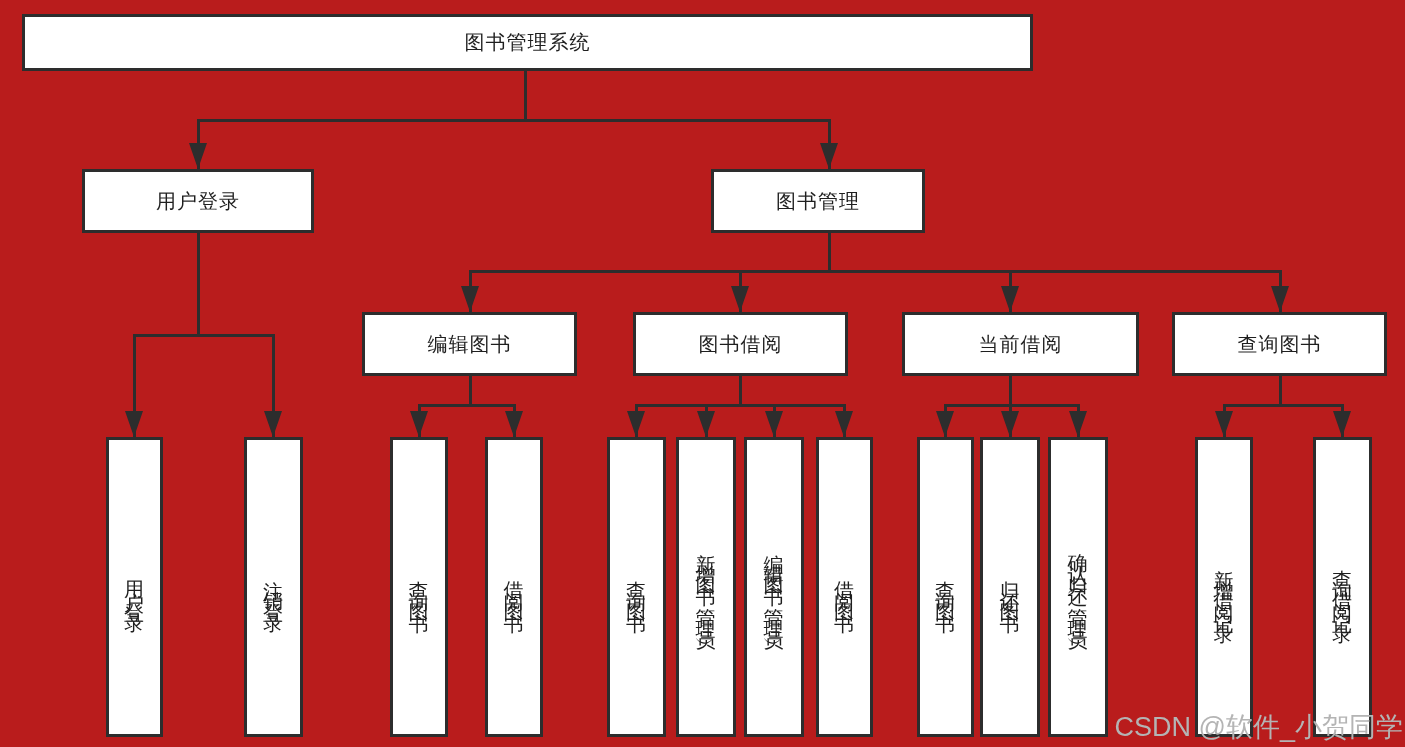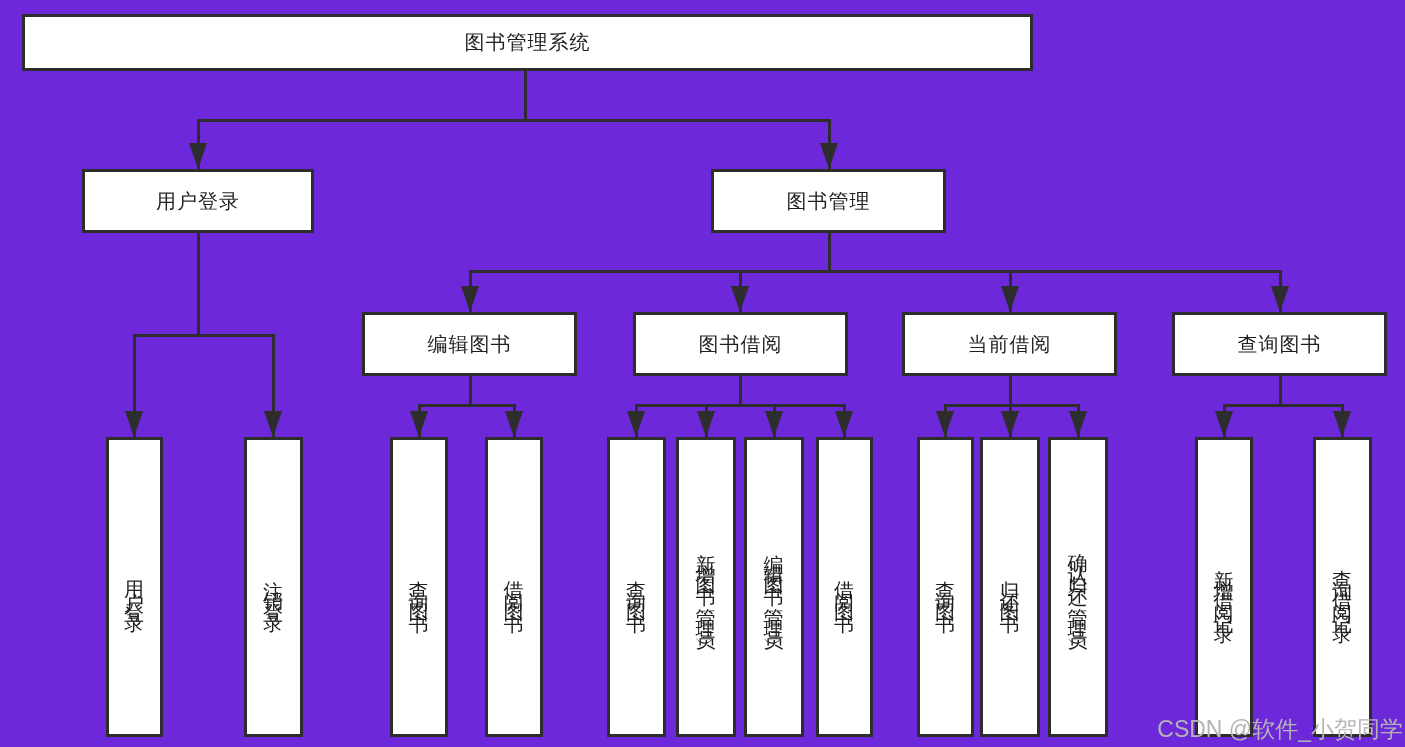--- a/index.html
+++ b/index.html
@@ -1,19 +1,19 @@
 <!DOCTYPE html>
 <html><head>
 <meta charset="utf-8">
 <style>
   html,body{margin:0;padding:0;background:#ffffff;}
   .canvas{
     position:relative;
     width:1405px;height:747px;
-    background:#6d28d9;
+    background:#b91c1c;
     font-family:"Liberation Sans",sans-serif;
     color:#1f1f1f;
     overflow:hidden;
   }
   .node{
     position:absolute;
     box-sizing:border-box;
     background:#ffffff;
     border:3px solid #2d2d2d;
     display:flex;
@@ -37,21 +37,21 @@
   .hline{position:absolute;height:3px;background:#2d2d2d;z-index:1;}
   .arrow{
     position:absolute;width:0;height:0;z-index:3;
     border-left:9px solid transparent;
     border-right:9px solid transparent;
     border-top:26px solid #2d2d2d;
   }
   .watermark{
     position:absolute;
     right:2px;bottom:2px;
-    font-size:23px;
+    font-size:27px;
     color:#b4b4b4;
     z-index:6;
     white-space:nowrap;
   }
 </style>
 </head>
 <body>
 
 <div class="canvas">
 
@@ -62,21 +62,21 @@
   <div class="vline" style="left:524px;top:71px;height:50px"></div>
   <div class="hline" style="left:197px;top:119px;width:634px"></div>
   <div class="vline" style="left:197px;top:119px;height:50px"></div>
   <div class="arrow" style="left:189px;top:143px"></div>
   <div class="vline" style="left:828px;top:119px;height:50px"></div>
   <div class="arrow" style="left:820px;top:143px"></div>
 
   <div class="node" style="left:82px;top:169px;width:232px;height:64px">
     <span class="lbl">用户登录</span>
   </div>
-  <div class="node" style="left:711px;top:169px;width:235px;height:64px">
+  <div class="node" style="left:711px;top:169px;width:214px;height:64px">
     <span class="lbl">图书管理</span>
   </div>
 
   <div class="vline" style="left:197px;top:233px;height:103px"></div>
   <div class="hline" style="left:133px;top:334px;width:142px"></div>
   <div class="vline" style="left:133px;top:334px;height:103px"></div>
   <div class="arrow" style="left:125px;top:411px"></div>
   <div class="vline" style="left:272px;top:334px;height:103px"></div>
   <div class="arrow" style="left:264px;top:411px"></div>
 
@@ -90,21 +90,21 @@
   <div class="arrow" style="left:1001px;top:286px"></div>
   <div class="vline" style="left:1279px;top:270px;height:43px"></div>
   <div class="arrow" style="left:1271px;top:286px"></div>
 
   <div class="node" style="left:362px;top:312px;width:215px;height:64px">
     <span class="lbl">编辑图书</span>
   </div>
   <div class="node" style="left:633px;top:312px;width:215px;height:64px">
     <span class="lbl">图书借阅</span>
   </div>
-  <div class="node" style="left:902px;top:312px;width:215px;height:64px">
+  <div class="node" style="left:902px;top:312px;width:237px;height:64px">
     <span class="lbl">当前借阅</span>
   </div>
   <div class="node" style="left:1172px;top:312px;width:215px;height:64px">
     <span class="lbl">查询图书</span>
   </div>
 
   <div class="vline" style="left:469px;top:376px;height:31px"></div>
   <div class="hline" style="left:418px;top:404px;width:98px"></div>
   <div class="vline" style="left:418px;top:404px;height:33px"></div>
   <div class="arrow" style="left:410px;top:411px"></div>

